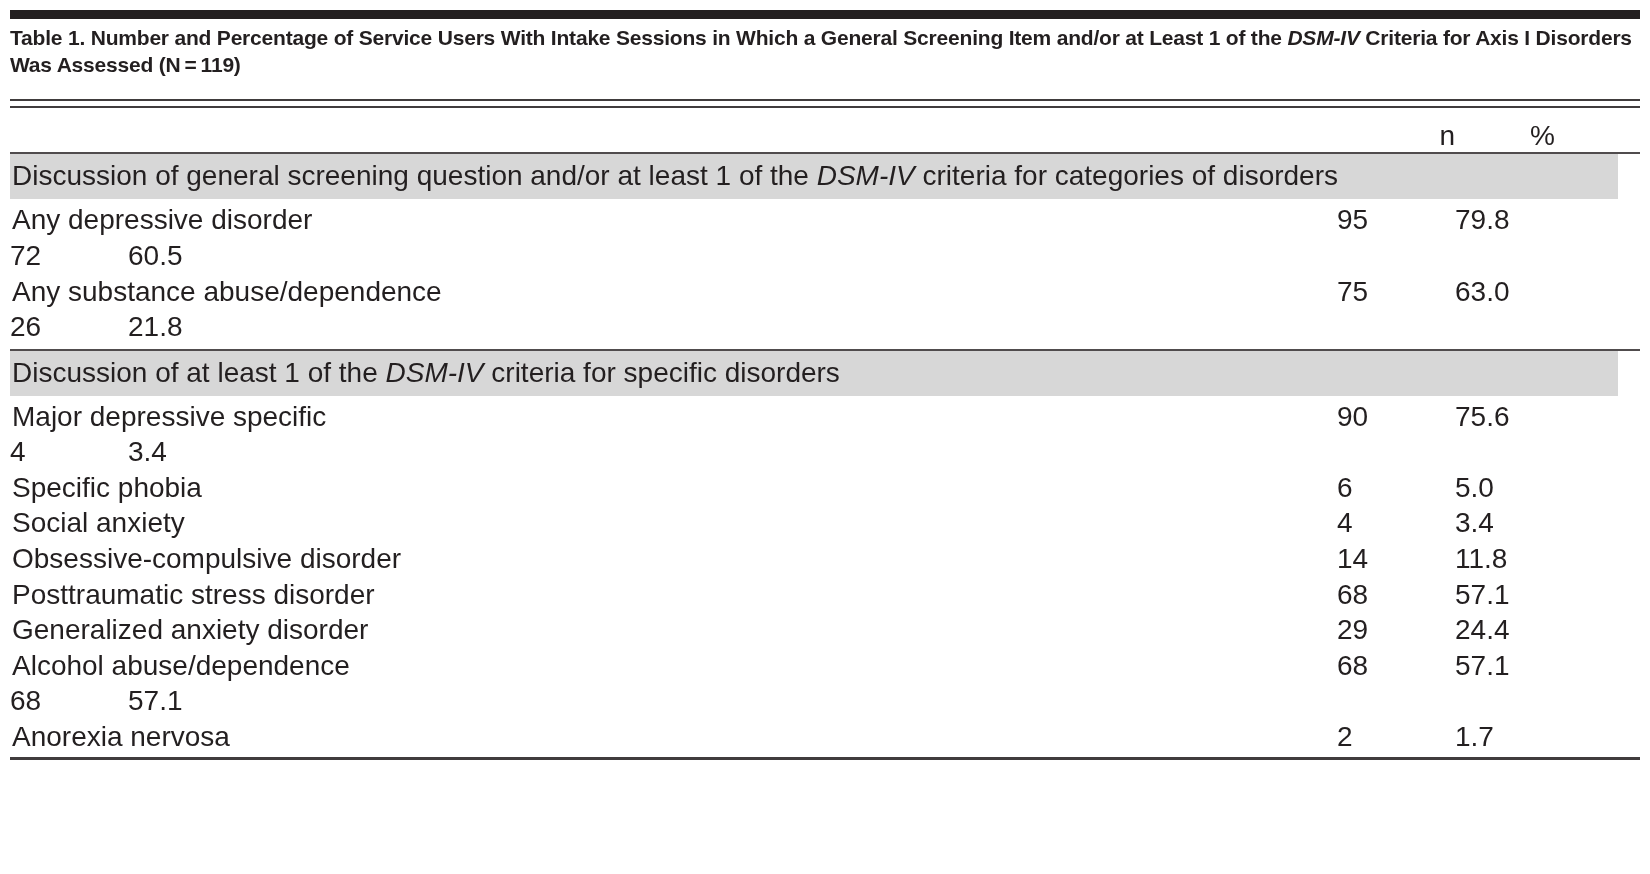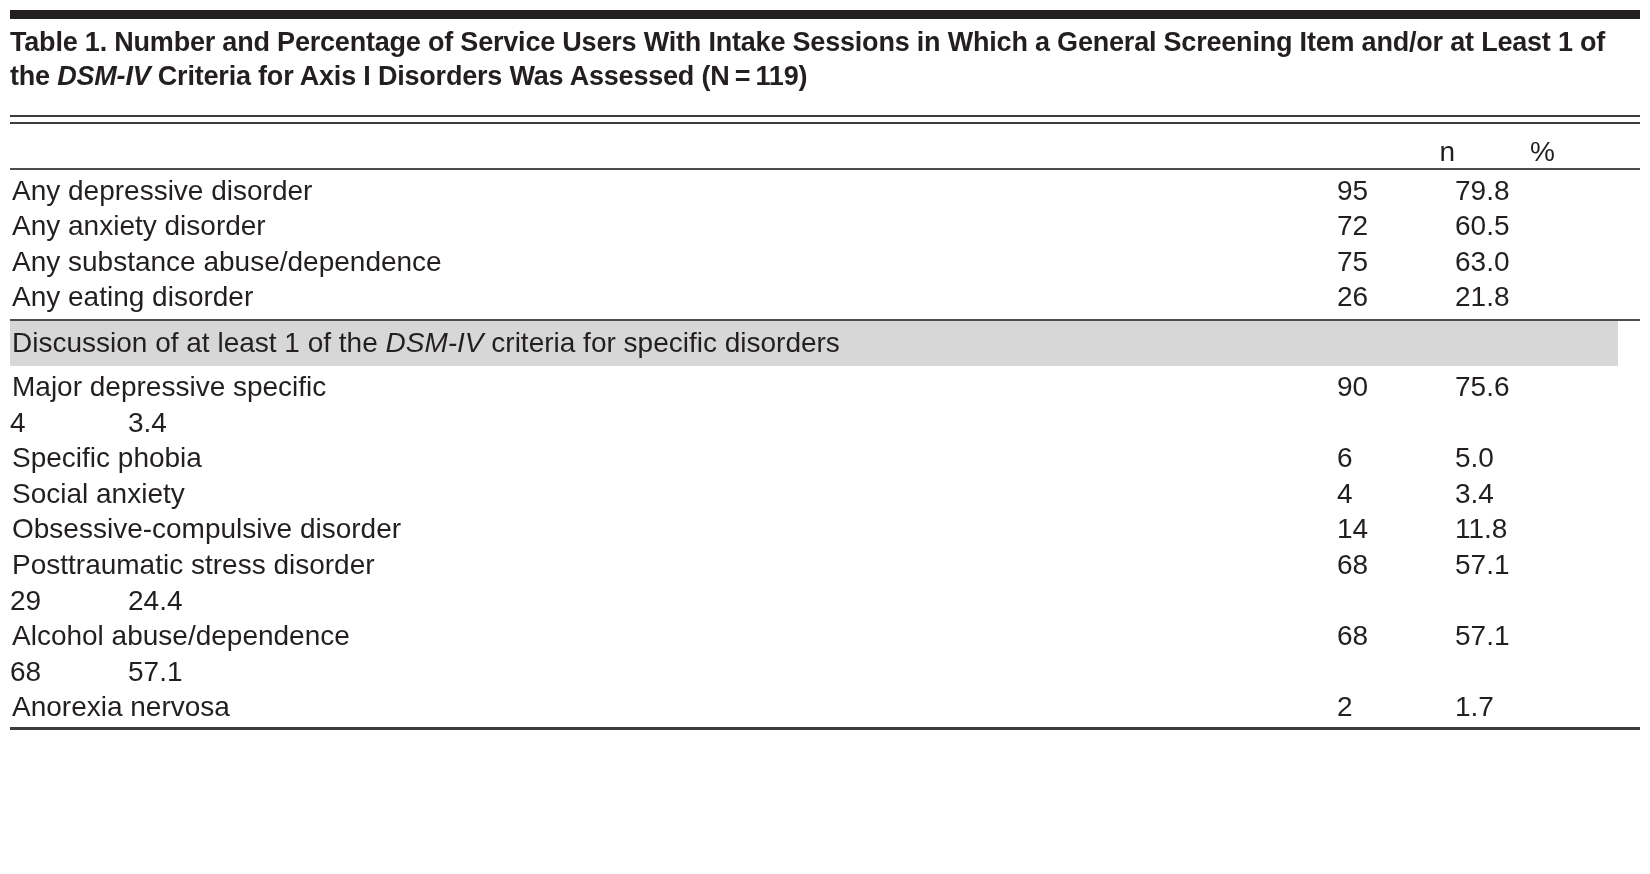--- a/index.html
+++ b/index.html
@@ -32,21 +32,21 @@
     margin-top: 2px;
   }
   .rule-bottom {
     height: 0;
     border-top: 3px solid #403c3d;
     margin-top: 2px;
   }
 
   
   .title {
-    font-size: 27px;
+    font-size: 21px;
     font-weight: bold;
     line-height: 1.27;
     letter-spacing: -0.2px;
     padding: 6px 0 19px 0;
     max-width: 1630px;
   }
   .title i { font-style: italic; }
 
   
   .colhead {
@@ -113,42 +113,43 @@
   <div class="rule-double"></div>
 
   <div class="colhead">
     <div class="spacer"></div>
     <div class="ch col-n">n</div>
     <div class="ch col-pc">%</div>
     <div class="pad-right"></div>
   </div>
 
   <div class="band-top-rule"></div>
+  <div class="section-band">
+    <span>Discussion of general screening question and/or at least 1 of the </span><i>DSM-IV</i><span> criteria for categories of disorders</span>
+  </div>
 
   <div class="rows">
     <div class="row">
       <div class="label">Any depressive disorder</div>
       <div class="num col-n">95</div>
       <div class="num col-pc">79.8</div>
       <div class="pad-right"></div>
     </div>
     <div class="row">
-      <div class="label">Any anxiety disorder</div>
       <div class="num col-n">72</div>
       <div class="num col-pc">60.5</div>
       <div class="pad-right"></div>
     </div>
     <div class="row">
       <div class="label">Any substance abuse/dependence</div>
       <div class="num col-n">75</div>
       <div class="num col-pc">63.0</div>
       <div class="pad-right"></div>
     </div>
     <div class="row">
-      <div class="label">Any eating disorder</div>
       <div class="num col-n">26</div>
       <div class="num col-pc">21.8</div>
       <div class="pad-right"></div>
     </div>
   </div>
 
   <div class="group-gap"></div>
 
   <div class="band-top-rule"></div>
   <div class="section-band">
@@ -185,20 +186,21 @@
       <div class="num col-pc">11.8</div>
       <div class="pad-right"></div>
     </div>
     <div class="row">
       <div class="label">Posttraumatic stress disorder</div>
       <div class="num col-n">68</div>
       <div class="num col-pc">57.1</div>
       <div class="pad-right"></div>
     </div>
     <div class="row">
+      <div class="label">Generalized anxiety disorder</div>
       <div class="num col-n">29</div>
       <div class="num col-pc">24.4</div>
       <div class="pad-right"></div>
     </div>
     <div class="row">
       <div class="label">Alcohol abuse/dependence</div>
       <div class="num col-n">68</div>
       <div class="num col-pc">57.1</div>
       <div class="pad-right"></div>
     </div>

